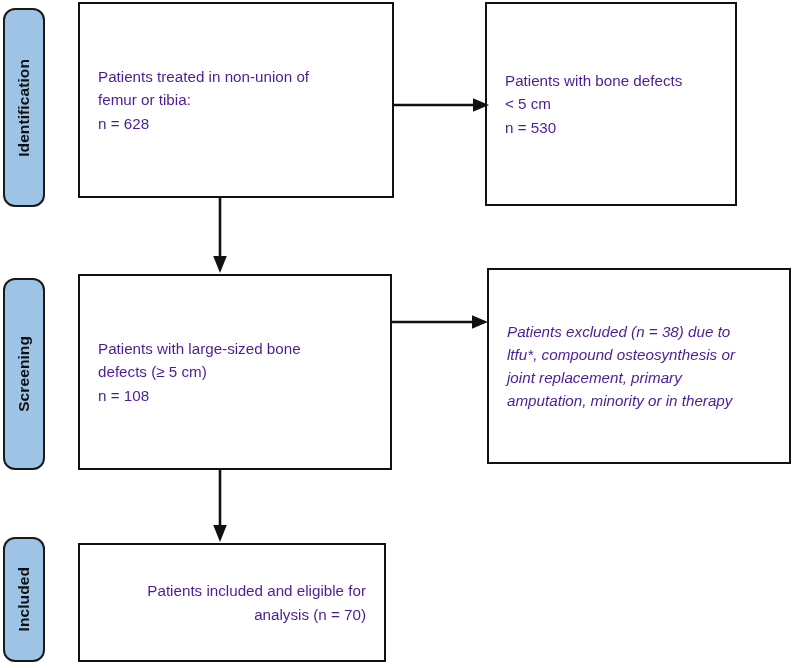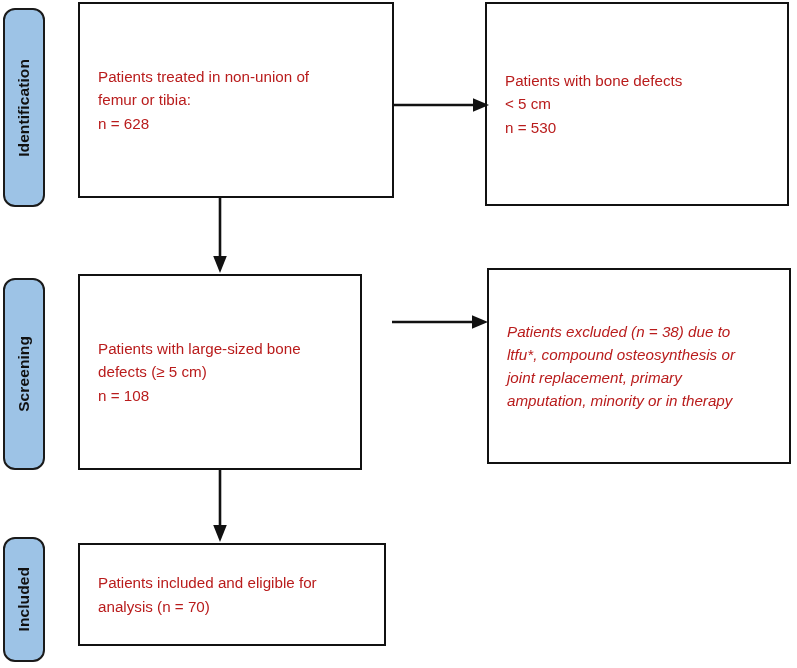--- a/index.html
+++ b/index.html
@@ -40,21 +40,21 @@
     border: 2.5px solid #111111;
     box-sizing: border-box;
     display: flex;
     flex-direction: column;
     justify-content: center;
   }
   .flow-box .box-text {
     padding: 0 18px;
     font-size: 15.2px;
     line-height: 1.52;
-    color: #b91c1c;
+    color: #4c1d95;
     white-space: pre-line;
   }
   .connector {
     position: absolute;
     overflow: visible;
   }
   .connector svg {
     display: block;
     overflow: visible;
   }
@@ -75,40 +75,40 @@
   <div class="stage-pill" style="left:3px; top:537px; width:42px; height:125px;">
     <span class="stage-label">Included</span>
   </div>
 
   <div class="flow-box" style="left:78px; top:2px; width:316px; height:196px;">
     <div class="box-text">Patients treated in non-union of
 femur or tibia:
 n = 628</div>
   </div>
 
-  <div class="flow-box" style="left:485px; top:2px; width:304px; height:204px;">
+  <div class="flow-box" style="left:485px; top:2px; width:252px; height:204px;">
     <div class="box-text">Patients with bone defects
 &lt; 5 cm
 n = 530</div>
   </div>
 
-  <div class="flow-box" style="left:78px; top:274px; width:284px; height:196px;">
+  <div class="flow-box" style="left:78px; top:274px; width:314px; height:196px;">
     <div class="box-text">Patients with large-sized bone
 defects (≥ 5 cm)
 n = 108</div>
   </div>
 
   <div class="flow-box" style="left:487px; top:268px; width:304px; height:196px;font-style:italic;">
     <div class="box-text">Patients excluded (n = 38) due to
 ltfu*, compound osteosynthesis or
 joint replacement, primary
 amputation, minority or in therapy</div>
   </div>
 
-  <div class="flow-box" style="left:78px; top:543px; width:308px; height:103px;">
+  <div class="flow-box" style="left:78px; top:543px; width:308px; height:119px;text-align:right;">
     <div class="box-text">Patients included and eligible for
 analysis (n = 70)</div>
   </div>
 
   <div class="connector" style="left:394px; top:94px; width:96px; height:22px;">
     <svg width="96" height="22" viewBox="0 0 96 22">
       <line x1="0" y1="11" x2="83" y2="11" stroke="#111111" stroke-width="2.6"></line>
       <polygon points="95,11 79,4.2 79,17.8" fill="#111111"></polygon>
     </svg>
   </div>

